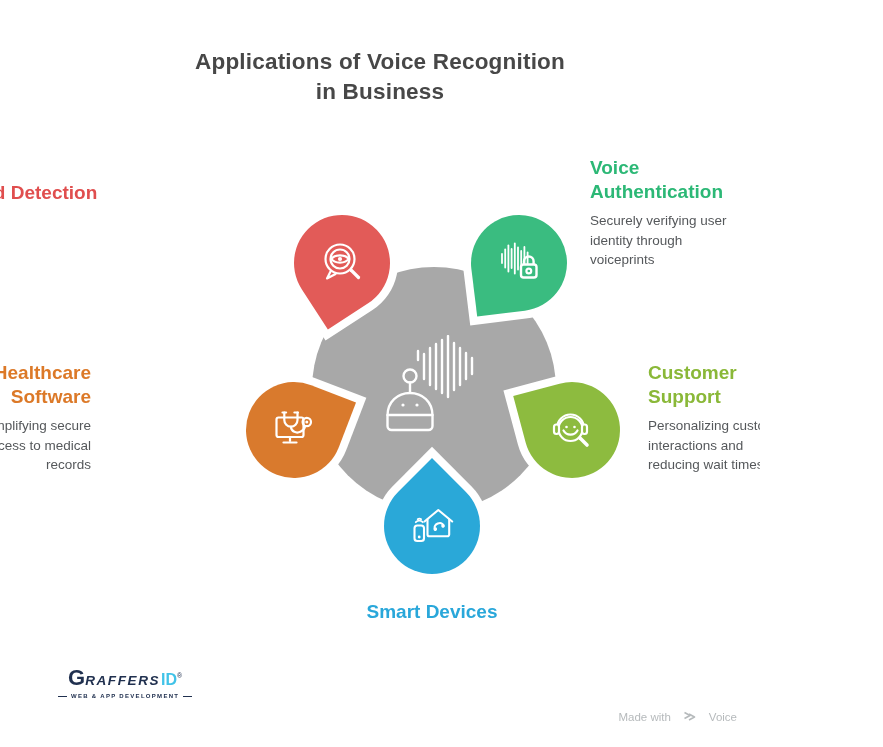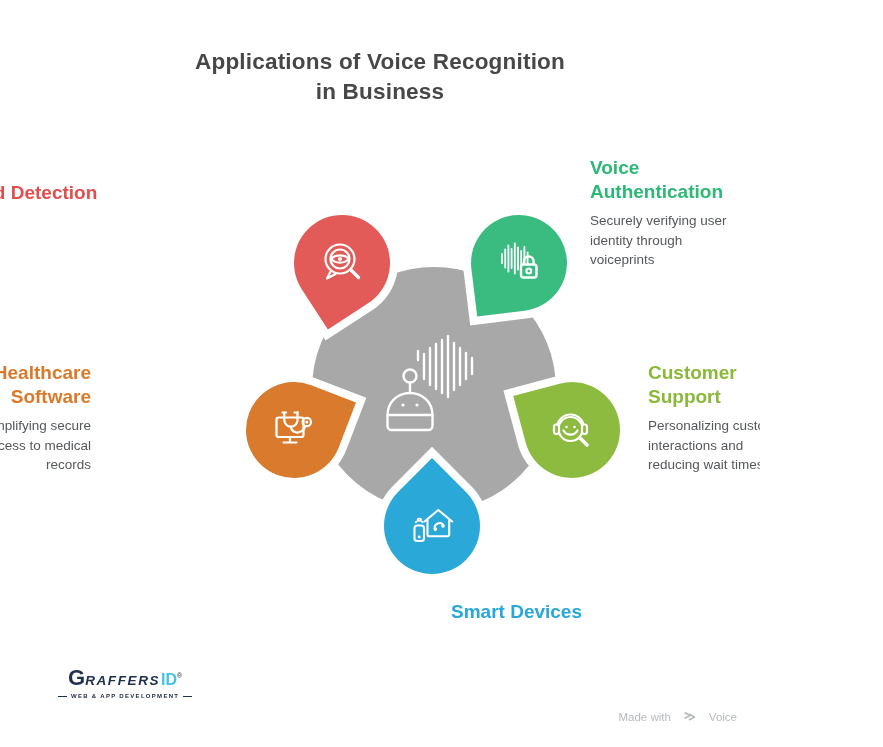--- a/index.html
+++ b/index.html
@@ -187,21 +187,21 @@
 
   <div class="block block-customer">
     <h2 class="pre" style="color: rgb(138, 184, 56);">Customer
 Support</h2>
     <p class="pre">Personalizing customer
 interactions and
 reducing wait times</p>
   </div>
 
   <div class="block block-smart">
-    <h2 class="pre" style="color: rgb(41, 167, 218); text-align: right;">Smart Devices</h2>
+    <h2 class="pre" style="color: rgb(41, 167, 218);">Smart Devices</h2>
   </div>
 
   <div class="logo">
     <div class="logo-main">
       <span class="logo-g">G</span>
         <span class="logo-rest">RAFFERS</span>
         <span class="logo-id">ID</span>
         <span class="logo-reg">®</span>
     </div>
     <div class="logo-tagline">

